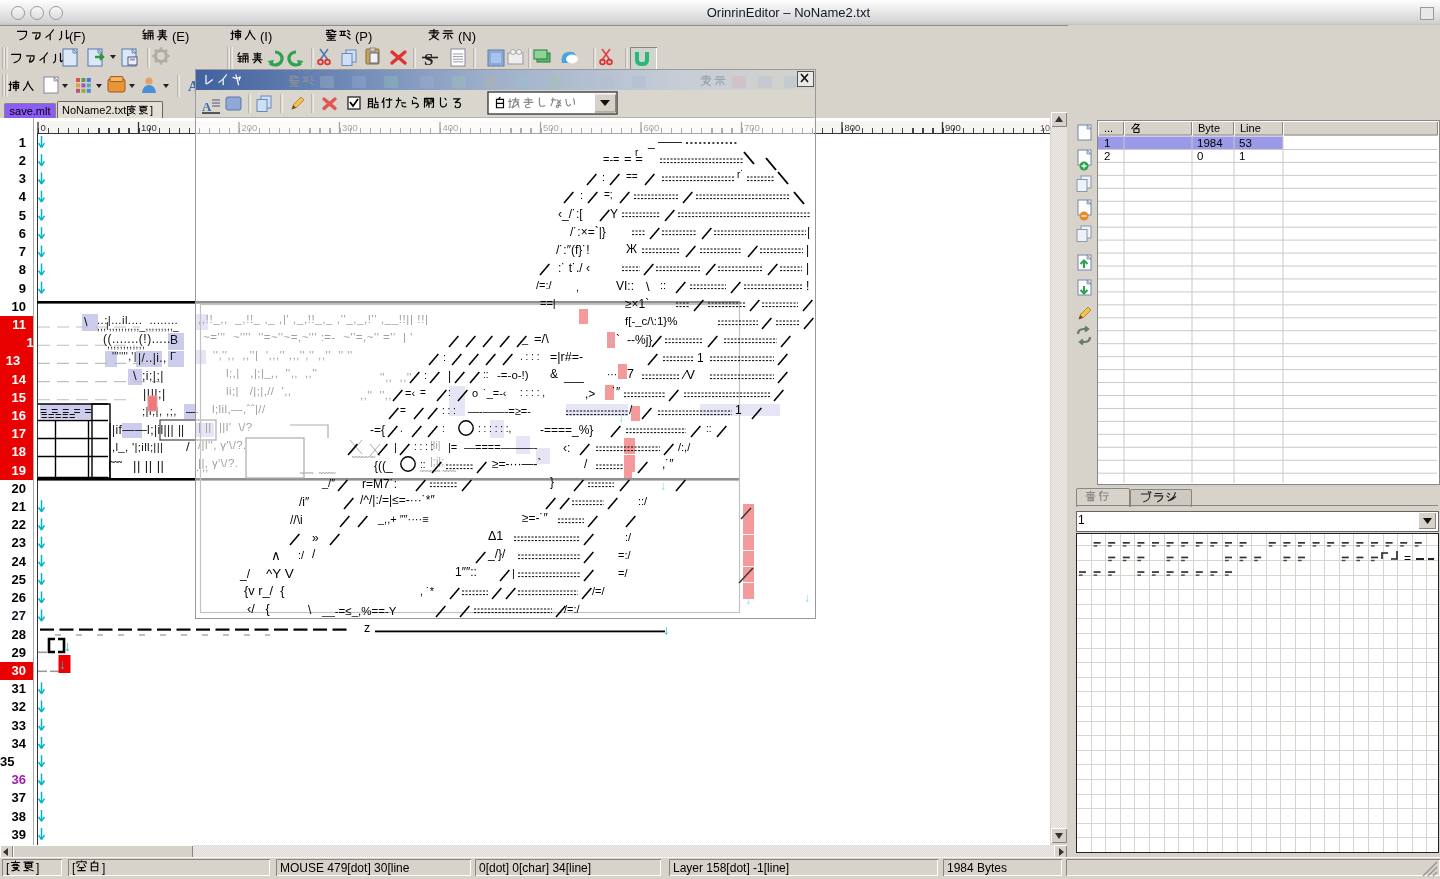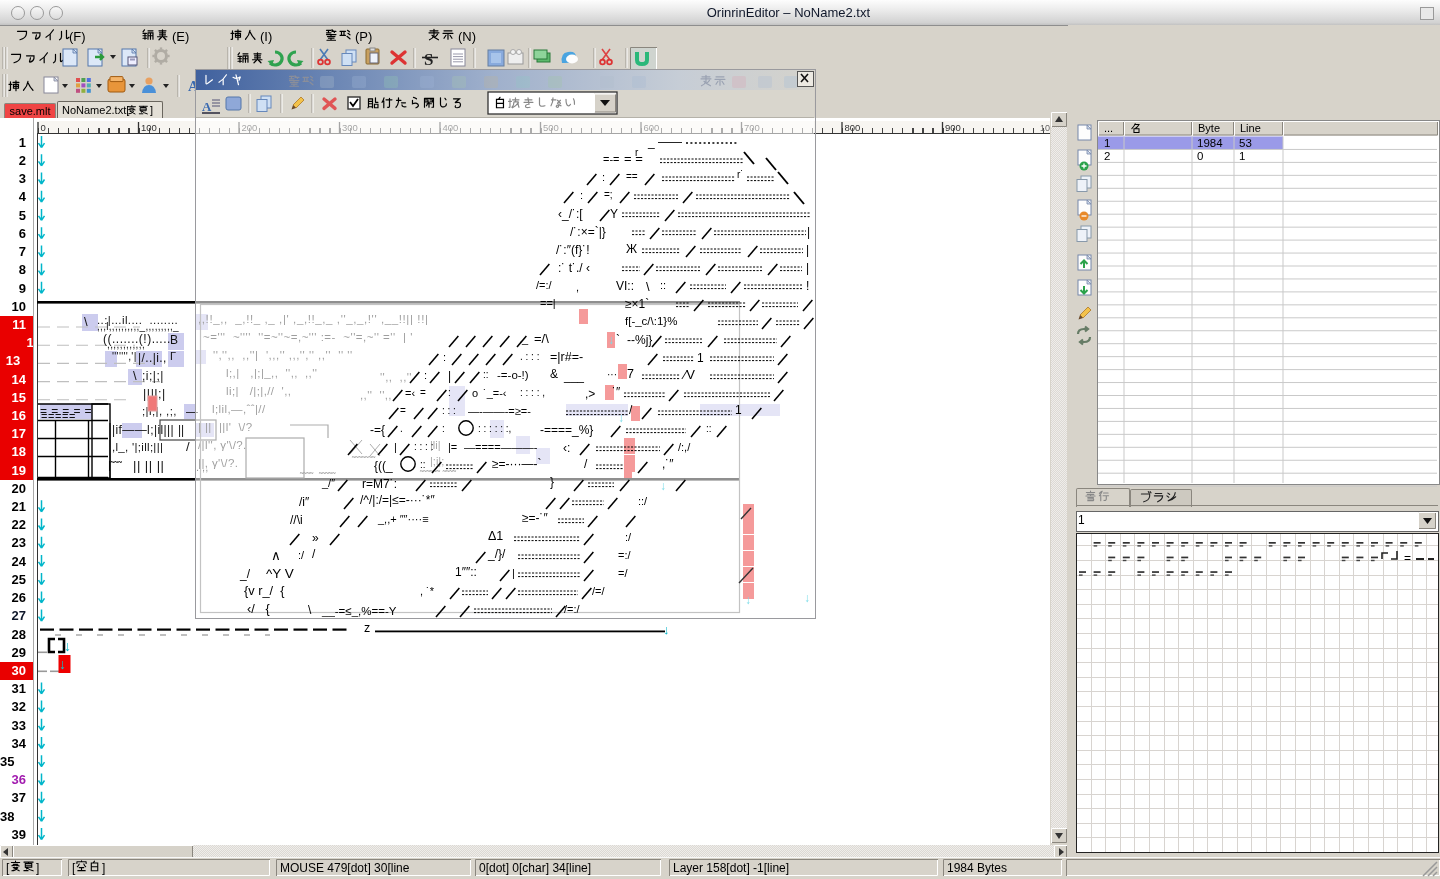--- a/index.html
+++ b/index.html
@@ -175,21 +175,21 @@
       <rect x="110" y="5.6" width="13" height="5" rx="1" fill="#f4b46a" stroke="#a05a10"></rect>
       <path d="M129,13 l6,0 l-3,4 Z" fill="#222"></path>
       <circle cx="149" cy="10" r="3.6" fill="#e8a060"></circle>
       <path d="M142,22 q1,-8 7,-8 q6,0 7,8 Z" fill="#4a90d8"></path>
       <path d="M163,13 l6,0 l-3,4 Z" fill="#222"></path>
       <line x1="178" y1="4" x2="178" y2="26" stroke="#9a968e" stroke-width="1"></line>
       <line x1="179" y1="4" x2="179" y2="26" stroke="#fff" stroke-width="1"></line>
       <text x="188" y="20" font-size="15" font-weight="bold" fill="#3a6ab0" font-family="Liberation Serif">A</text>
     </svg>
     <div class="abs" style="left:0;top:100px;width:196px;height:18px;"></div>
-    <div class="abs" style="left:4px;top:103px;width:50px;height:15px;background:#ef4444;border:1px solid #8a867e;border-bottom:none;border-radius:2px 2px 0 0;font-size:11px;text-align:center;padding-top:1px;">save.mlt</div>
+    <div class="abs" style="left:4px;top:103px;width:50px;height:15px;background:#8b5cf6;border:1px solid #8a867e;border-bottom:none;border-radius:2px 2px 0 0;font-size:11px;text-align:center;padding-top:1px;">save.mlt</div>
     <div class="abs" style="left:57px;top:101px;width:104px;height:17px;background:#e3dfd6;border:1px solid #6a665e;border-bottom:none;border-radius:2px 2px 0 0;"></div>
     <svg class="abs" style="left:57px;top:101px;" width="104" height="17" viewBox="0 0 104 17">
       <text x="5" y="13" font-size="11" font-family="Liberation Sans">NoName2.txt[</text>
       <g transform="translate(70.0,4.1) scale(0.8050)">
         <path d="M6,0.5 V2 M1.5,2 H10.5 M3.5,3.8 H8.5 M2,5.5 Q6,4 10,5.8 M4.5,7 Q6,8.5 7.5,7 M3.5,7.5 L10,11 M8.5,7.5 Q6,11 2,11" fill="none" stroke="#000" stroke-width="1.20" stroke-linecap="round"></path>
       </g>
       <g transform="translate(81.5,4.1) scale(0.8050)">
         <path d="M1,1.5 H11 M6,1.5 V3 M2.5,3 H9.5 V7 H2.5 Z M2.5,5 H9.5 M2.5,7 Q5,8 4,9 M1,10.8 H5.5 M4,7.5 Q7,10 11,11" fill="none" stroke="#000" stroke-width="1.20" stroke-linecap="round"></path>
       </g>
       <text x="93" y="13" font-size="11" font-family="Liberation Sans">]</text>
@@ -252,21 +252,21 @@
     <div class="abs" style="left:0;top:626.5px;width:26px;height:16px;font-size:13px;font-weight:bold;text-align:right;color:#000;">28</div>
     <div class="abs" style="left:0;top:644.7px;width:26px;height:16px;font-size:13px;font-weight:bold;text-align:right;color:#000;">29</div>
     <div class="abs" style="left:0;top:662.9px;width:26px;height:16px;font-size:13px;font-weight:bold;text-align:right;color:#fff;">30</div>
     <div class="abs" style="left:0;top:681.1px;width:26px;height:16px;font-size:13px;font-weight:bold;text-align:right;color:#000;">31</div>
     <div class="abs" style="left:0;top:699.3px;width:26px;height:16px;font-size:13px;font-weight:bold;text-align:right;color:#000;">32</div>
     <div class="abs" style="left:0;top:717.5px;width:26px;height:16px;font-size:13px;font-weight:bold;text-align:right;color:#000;">33</div>
     <div class="abs" style="left:0;top:735.7px;width:26px;height:16px;font-size:13px;font-weight:bold;text-align:right;color:#000;">34</div>
     <div class="abs" style="left:0;top:753.9px;width:26px;height:16px;font-size:13px;font-weight:bold;text-align:left;color:#000;">35</div>
     <div class="abs" style="left:0;top:772.2px;width:26px;height:16px;font-size:13px;font-weight:bold;text-align:right;color:#a21caf;">36</div>
     <div class="abs" style="left:0;top:790.4px;width:26px;height:16px;font-size:13px;font-weight:bold;text-align:right;color:#000;">37</div>
-    <div class="abs" style="left:0;top:808.6px;width:26px;height:16px;font-size:13px;font-weight:bold;text-align:left;color:#000;">38</div>
+    <div class="abs" style="left:0;top:808.6px;width:26px;height:16px;font-size:13px;font-weight:bold;text-align:right;color:#000;">38</div>
     <div class="abs" style="left:0;top:826.8px;width:26px;height:16px;font-size:13px;font-weight:bold;text-align:right;color:#000;">39</div>
     <div class="abs" style="left:33px;top:118px;width:1px;height:727px;background:#aaa;"></div>
     <div class="abs" style="left:37px;top:133px;width:1px;height:712px;background:#333;"></div>
     <svg class="abs" style="left:0;top:0;" width="60" height="879" viewBox="0 0 60 879">
       <path d="M41.5,136.1 v10.5 M41.5,147.6 l-3,-4.5 M41.5,147.6 l3,-4.5" fill="none" stroke="#00b6ca" stroke-width="1.5"></path>
       <path d="M41.5,154.3 v10.5 M41.5,165.8 l-3,-4.5 M41.5,165.8 l3,-4.5" fill="none" stroke="#00b6ca" stroke-width="1.5"></path>
       <path d="M41.5,172.5 v10.5 M41.5,184.0 l-3,-4.5 M41.5,184.0 l3,-4.5" fill="none" stroke="#00b6ca" stroke-width="1.5"></path>
       <path d="M41.5,190.7 v10.5 M41.5,202.2 l-3,-4.5 M41.5,202.2 l3,-4.5" fill="none" stroke="#00b6ca" stroke-width="1.5"></path>
       <path d="M41.5,208.9 v10.5 M41.5,220.4 l-3,-4.5 M41.5,220.4 l3,-4.5" fill="none" stroke="#00b6ca" stroke-width="1.5"></path>
       <path d="M41.5,227.2 v10.5 M41.5,238.7 l-3,-4.5 M41.5,238.7 l3,-4.5" fill="none" stroke="#00b6ca" stroke-width="1.5"></path>

